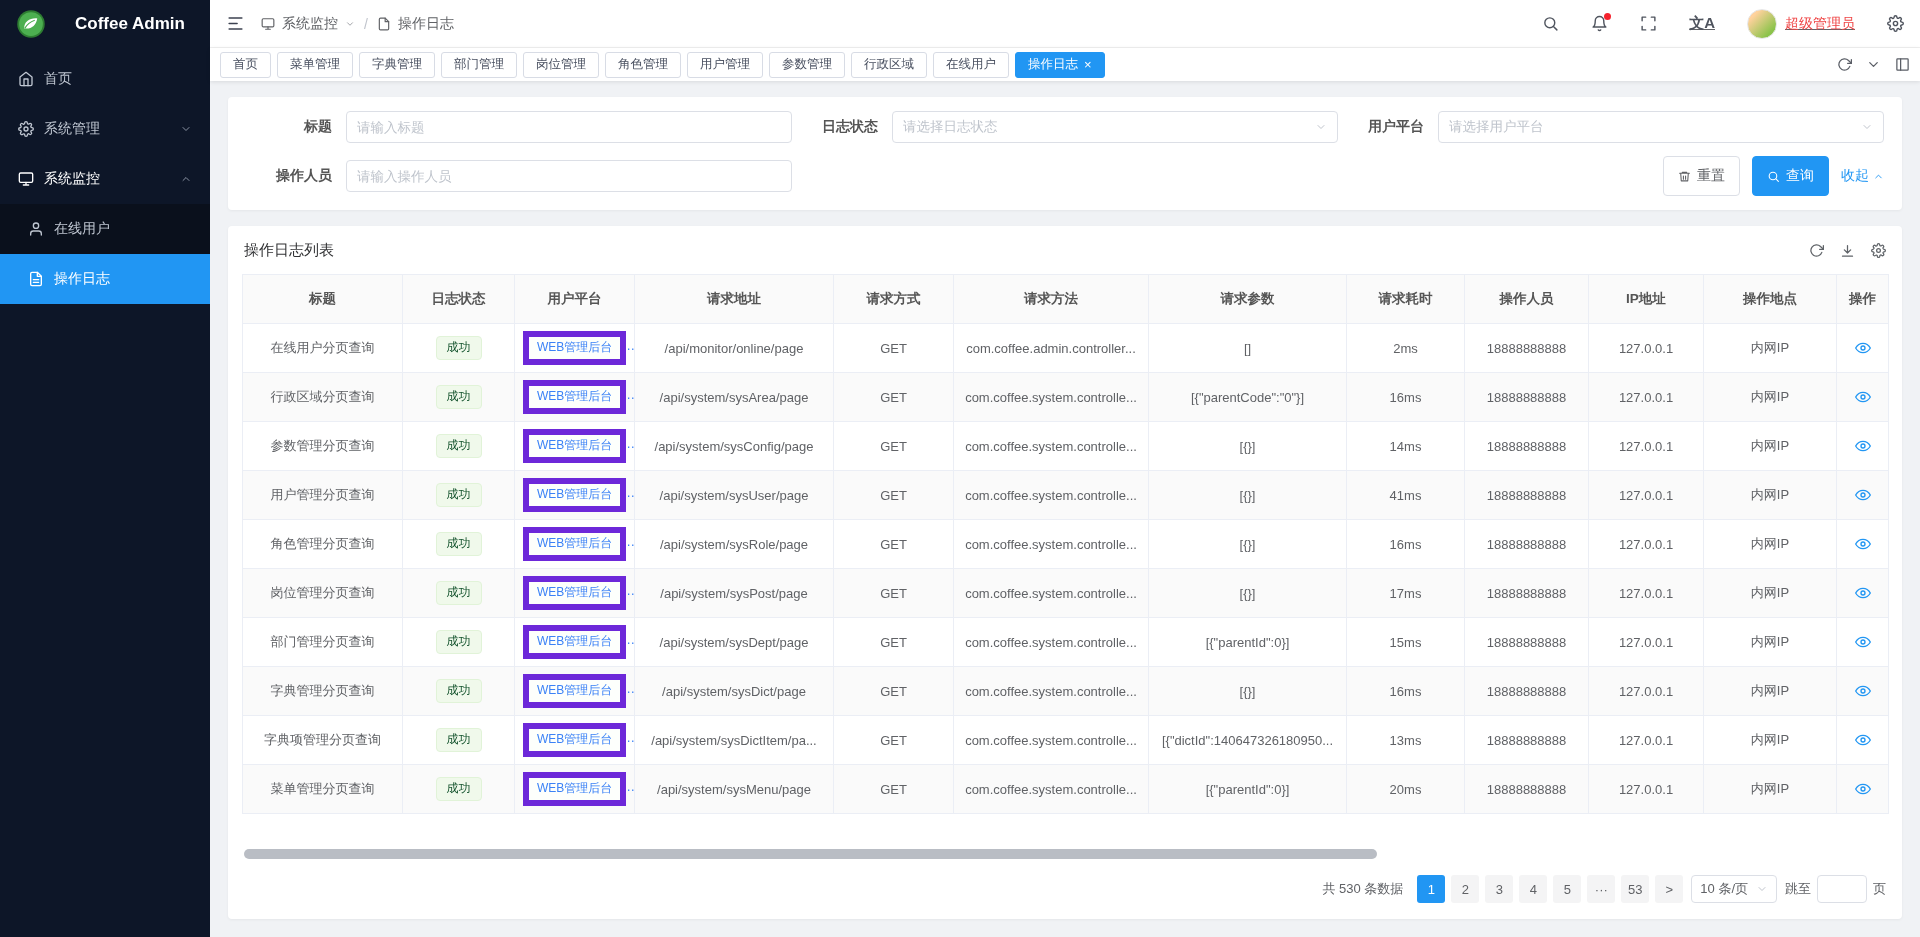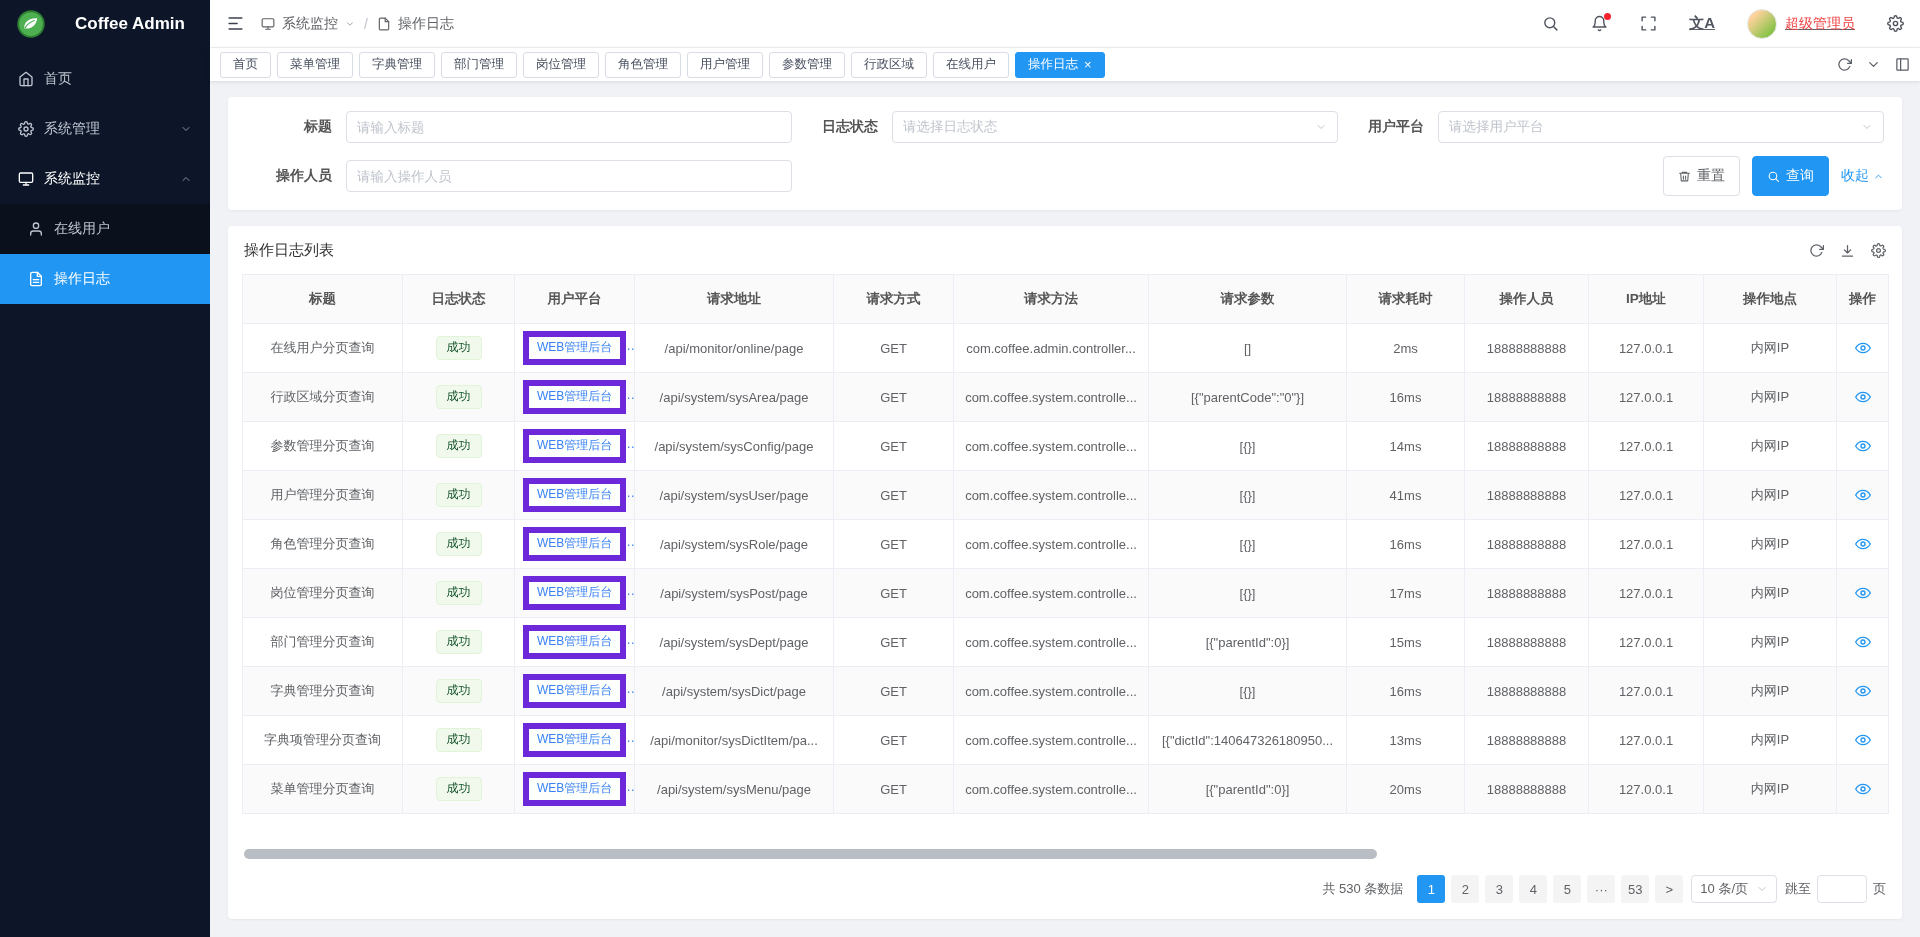--- a/index.html
+++ b/index.html
@@ -621,21 +621,21 @@
                     <circle cx="12" cy="12" r="3"></circle>
                   </svg>
                 </span>
               </td>
             </tr>
 
             <tr>
               <td>字典项管理分页查询</td>
               <td><span class="tag-success">成功</span></td>
               <td><span class="tag-platform">WEB管理后台</span></td>
-              <td>/api/monitor/sysDictItem/pa...</td>
+              <td>/api/system/sysDictItem/pa...</td>
               <td>GET</td>
               <td>com.coffee.system.controlle...</td>
               <td>[{"dictId":140647326180950...</td>
               <td>13ms</td>
               <td>18888888888</td>
               <td>127.0.0.1</td>
               <td>内网IP</td>
               <td class="op-col">
                 <span class="eye-btn">
                   <svg class="ic" viewBox="0 0 24 24">

